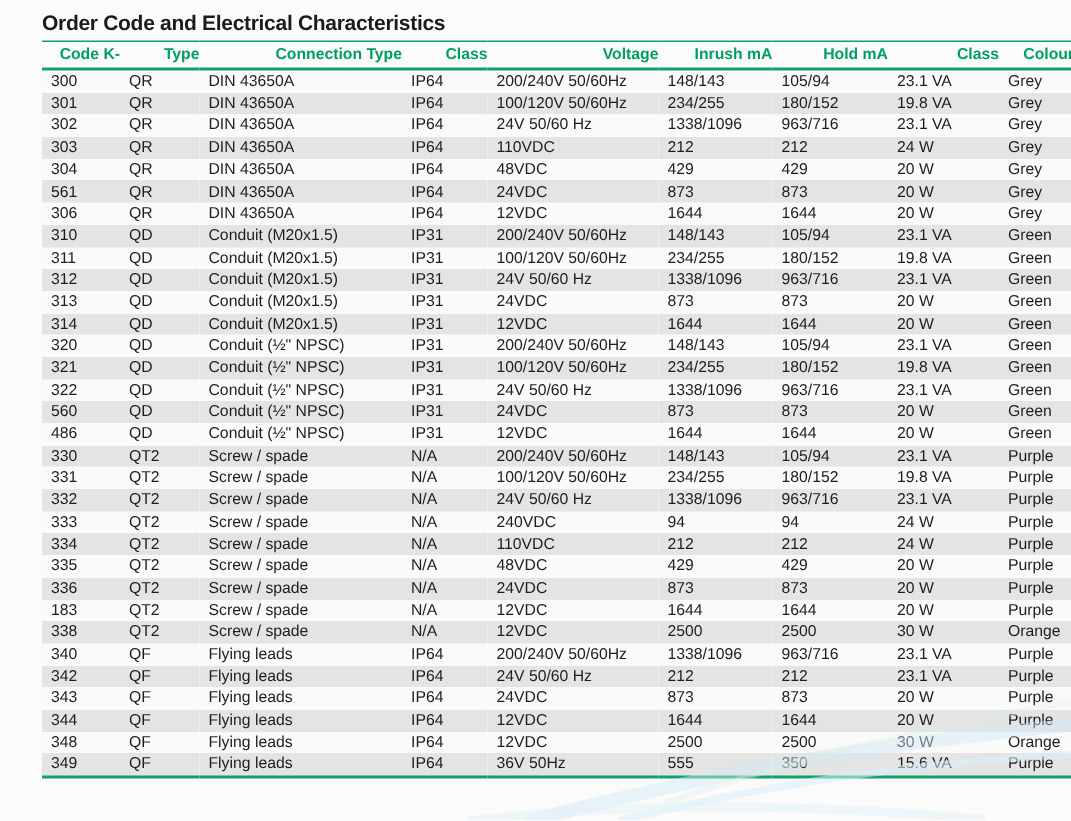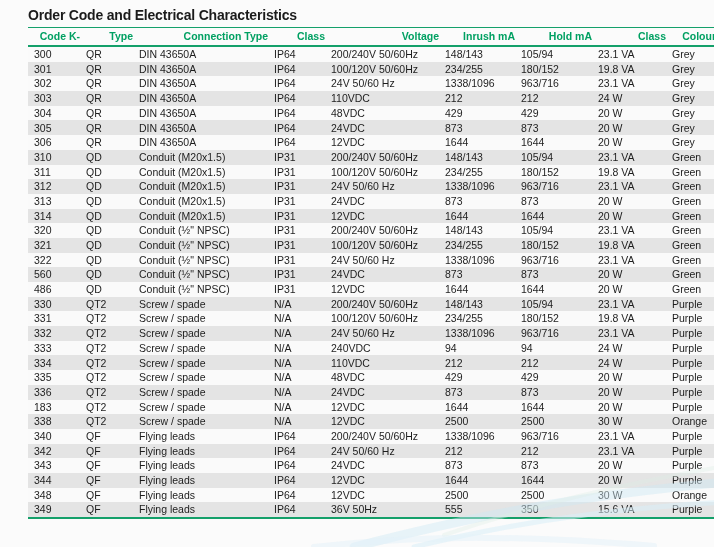--- a/index.html
+++ b/index.html
@@ -123,21 +123,21 @@
             <td>QR</td>
             <td>DIN 43650A</td>
             <td>IP64</td>
             <td>48VDC</td>
             <td>429</td>
             <td>429</td>
             <td>20 W</td>
             <td>Grey</td>
           </tr>
           <tr>
-            <td>305</td>
+            <td>561</td>
             <td>QR</td>
             <td>DIN 43650A</td>
             <td>IP64</td>
             <td>24VDC</td>
             <td>873</td>
             <td>873</td>
             <td>20 W</td>
             <td>Grey</td>
           </tr>
           <tr>

